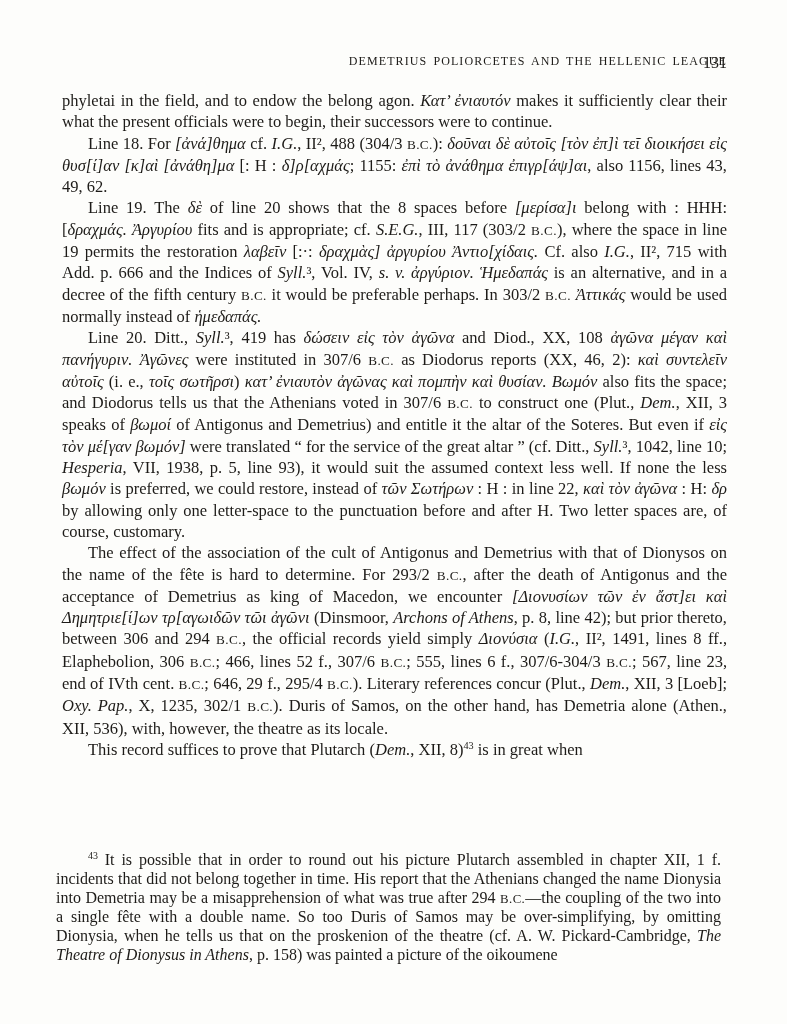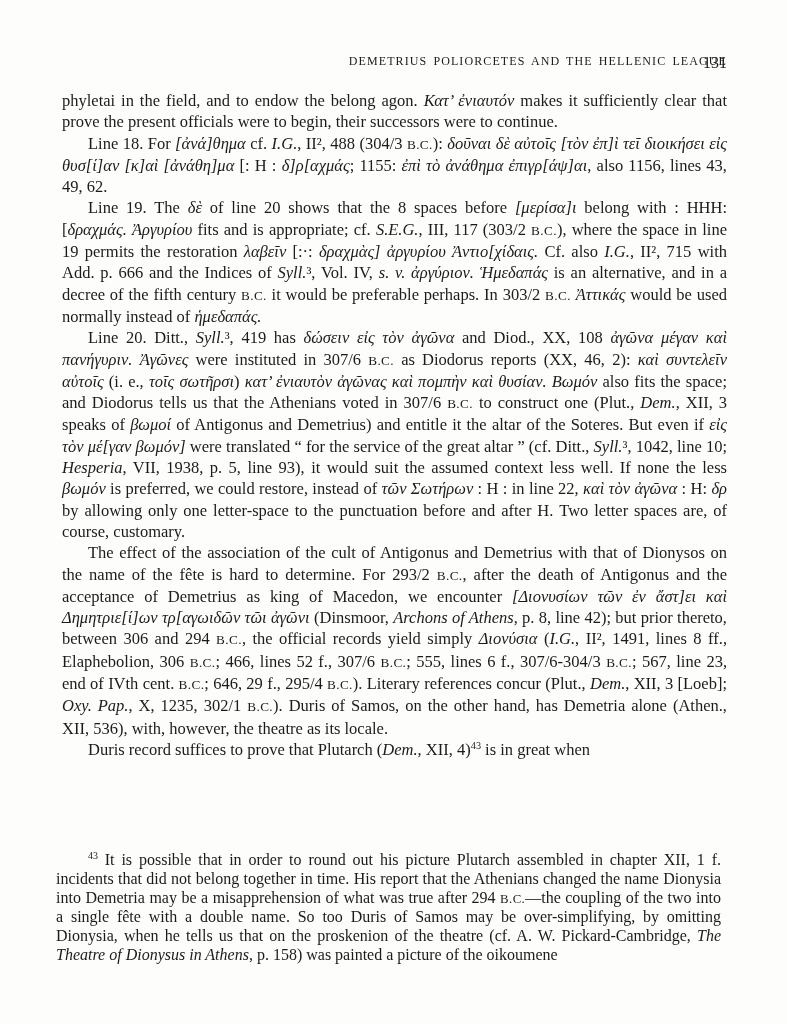--- a/index.html
+++ b/index.html
@@ -60,23 +60,23 @@
 </style>
 </head>
 <body>
 
 <div class="page">
   <div class="header">
     <span class="header-title">DEMETRIUS POLIORCETES AND THE HELLENIC LEAGUE</span>
     <span class="page-number">131</span>
   </div>
   <div class="body-text">
-      <p class="para"><span>phyletai in the field, and to endow the belong agon.  </span><span class="i">Κατ’ ἐνιαυτόν</span><span> makes it sufficiently clear that prove the present officials were to begin, their successors were to continue.</span></p>
+      <p class="para"><span>phyletai in the field, and to endow the belong agon.  </span><span class="i">Κατ’ ἐνιαυτόν</span><span> makes it sufficiently clear their what the present officials were to begin, their successors were to continue.</span></p>
       <p class="para indent"><span>Line 18.  For </span><span class="i">[ἀνά]θημα</span><span> cf. </span><span class="i">I.G.</span><span>, II², 488 (304/3 </span><span class="sc">B.C.</span><span>): </span><span class="i">δοῦναι δὲ αὐτοῖς [τὸν ἐπ]ὶ τεῖ διοικήσει εἰς θυσ[ί]αν [κ]αὶ [ἀνάθη]μα</span><span> [: Η : </span><span class="i">δ]ρ[αχμάς</span><span>; 1155: </span><span class="i">ἐπὶ τὸ ἀνάθημα ἐπιγρ[άψ]αι</span><span>, also 1156, lines 43, 49, 62.</span></p>
       <p class="para indent"><span>Line 19.  The </span><span class="i">δὲ</span><span> of line 20 shows that the 8 spaces before </span><span class="i">[μερίσα]ι</span><span> belong with : ΗΗΗ: [</span><span class="i">δραχμάς. Ἀργυρίου</span><span> fits and is appropriate; cf. </span><span class="i">S.E.G.</span><span>, III, 117 (303/2 </span><span class="sc">B.C.</span><span>), where the space in line 19 permits the restoration </span><span class="i">λαβεῖν</span><span> [:·: </span><span class="i">δραχμὰς] ἀργυρίου Ἀντιο[χίδαις.</span><span>  Cf. also </span><span class="i">I.G.</span><span>, II², 715 with Add. p. 666 and the Indices of </span><span class="i">Syll.</span><span>³, Vol. IV, </span><span class="i">s. v. ἀργύριον.</span><span>  </span><span class="i">Ἡμεδαπάς</span><span> is an alternative, and in a decree of the fifth century </span><span class="sc">B.C.</span><span> it would be preferable perhaps.  In 303/2 </span><span class="sc">B.C.</span><span> </span><span class="i">Ἀττικάς</span><span> would be used normally instead of </span><span class="i">ἡμεδαπάς.</span></p>
       <p class="para indent"><span>Line 20.  Ditt., </span><span class="i">Syll.</span><span>³, 419 has </span><span class="i">δώσειν εἰς τὸν ἀγῶνα</span><span> and Diod., XX, 108 </span><span class="i">ἀγῶνα μέγαν καὶ πανήγυριν. Ἀγῶνες</span><span> were instituted in 307/6 </span><span class="sc">B.C.</span><span> as Diodorus reports (XX, 46, 2): </span><span class="i">καὶ συντελεῖν αὐτοῖς</span><span> (i. e., </span><span class="i">τοῖς σωτῆρσι</span><span>) </span><span class="i">κατ’ ἐνιαυτὸν ἀγῶνας καὶ πομπὴν καὶ θυσίαν. Βωμόν</span><span> also fits the space; and Diodorus tells us that the Athenians voted in 307/6 </span><span class="sc">B.C.</span><span> to construct one (Plut., </span><span class="i">Dem.</span><span>, XII, 3 speaks of </span><span class="i">βωμοί</span><span> of Antigonus and Demetrius) and entitle it the altar of the Soteres.  But even if </span><span class="i">εἰς τὸν μέ[γαν βωμόν]</span><span> were translated “ for the service of the great altar ” (cf. Ditt., </span><span class="i">Syll.</span><span>³, 1042, line 10; </span><span class="i">Hesperia</span><span>, VII, 1938, p. 5, line 93), it would suit the assumed context less well.  If none the less </span><span class="i">βωμόν</span><span> is preferred, we could restore, instead of </span><span class="i">τῶν Σωτήρων</span><span> : Η : in line 22, </span><span class="i">καὶ τὸν ἀγῶνα</span><span> : Η: </span><span class="i">δρ</span><span> by allowing only one letter-space to the punctuation before and after Η.  Two letter spaces are, of course, customary.</span></p>
       <p class="para indent"><span>The effect of the association of the cult of Antigonus and Demetrius with that of Dionysos on the name of the fête is hard to determine.  For 293/2 </span><span class="sc">B.C.</span><span>, after the death of Antigonus and the acceptance of Demetrius as king of Macedon, we encounter </span><span class="i">[Διονυσίων τῶν ἐν ἄστ]ει καὶ Δημητριε[ί]ων τρ[αγωιδῶν τῶι ἀγῶνι</span><span> (Dinsmoor, </span><span class="i">Archons of Athens</span><span>, p. 8, line 42); but prior thereto, between 306 and 294 </span><span class="sc">B.C.</span><span>, the official records yield simply </span><span class="i">Διονύσια</span><span> (</span><span class="i">I.G.</span><span>, II², 1491, lines 8 ff., Elaphebolion, 306 </span><span class="sc">B.C.</span><span>; 466, lines 52 f., 307/6 </span><span class="sc">B.C.</span><span>; 555, lines 6 f., 307/6-304/3 </span><span class="sc">B.C.</span><span>; 567, line 23, end of IVth cent. </span><span class="sc">B.C.</span><span>; 646, 29 f., 295/4 </span><span class="sc">B.C.</span><span>).  Literary references concur (Plut., </span><span class="i">Dem.</span><span>, XII, 3 [Loeb]; </span><span class="i">Oxy. Pap.</span><span>, X, 1235, 302/1 </span><span class="sc">B.C.</span><span>).  Duris of Samos, on the other hand, has Demetria alone (Athen., XII, 536), with, however, the theatre as its locale.</span></p>
-      <p class="para indent"><span>Duris record suffices to prove that Plutarch (</span><span class="i">Dem.</span><span>, XII, 4)</span><span class="sup">43</span><span> is in great when</span></p>
+      <p class="para indent"><span>This record suffices to prove that Plutarch (</span><span class="i">Dem.</span><span>, XII, 8)</span><span class="sup">43</span><span> is in great when</span></p>
     </div>
   <div class="footnote">
     <p class="fn-text"><span class="sup">43</span><span> It is possible that in order to round out his picture Plutarch assembled in chapter XII, 1 f. incidents that did not belong together in time.  His report that the Athenians changed the name Dionysia into Demetria may be a misapprehension of what was true after 294 </span><span class="sc">B.C.</span><span>—the coupling of the two into a single fête with a double name.  So too Duris of Samos may be over-simplifying, by omitting Dionysia, when he tells us that on the proskenion of the theatre (cf. A. W. Pickard-Cambridge, </span><span class="i">The Theatre of Dionysus in Athens</span><span>, p. 158) was painted a picture of the oikoumene</span></p>
   </div>
 </div>
 
 </body></html>

